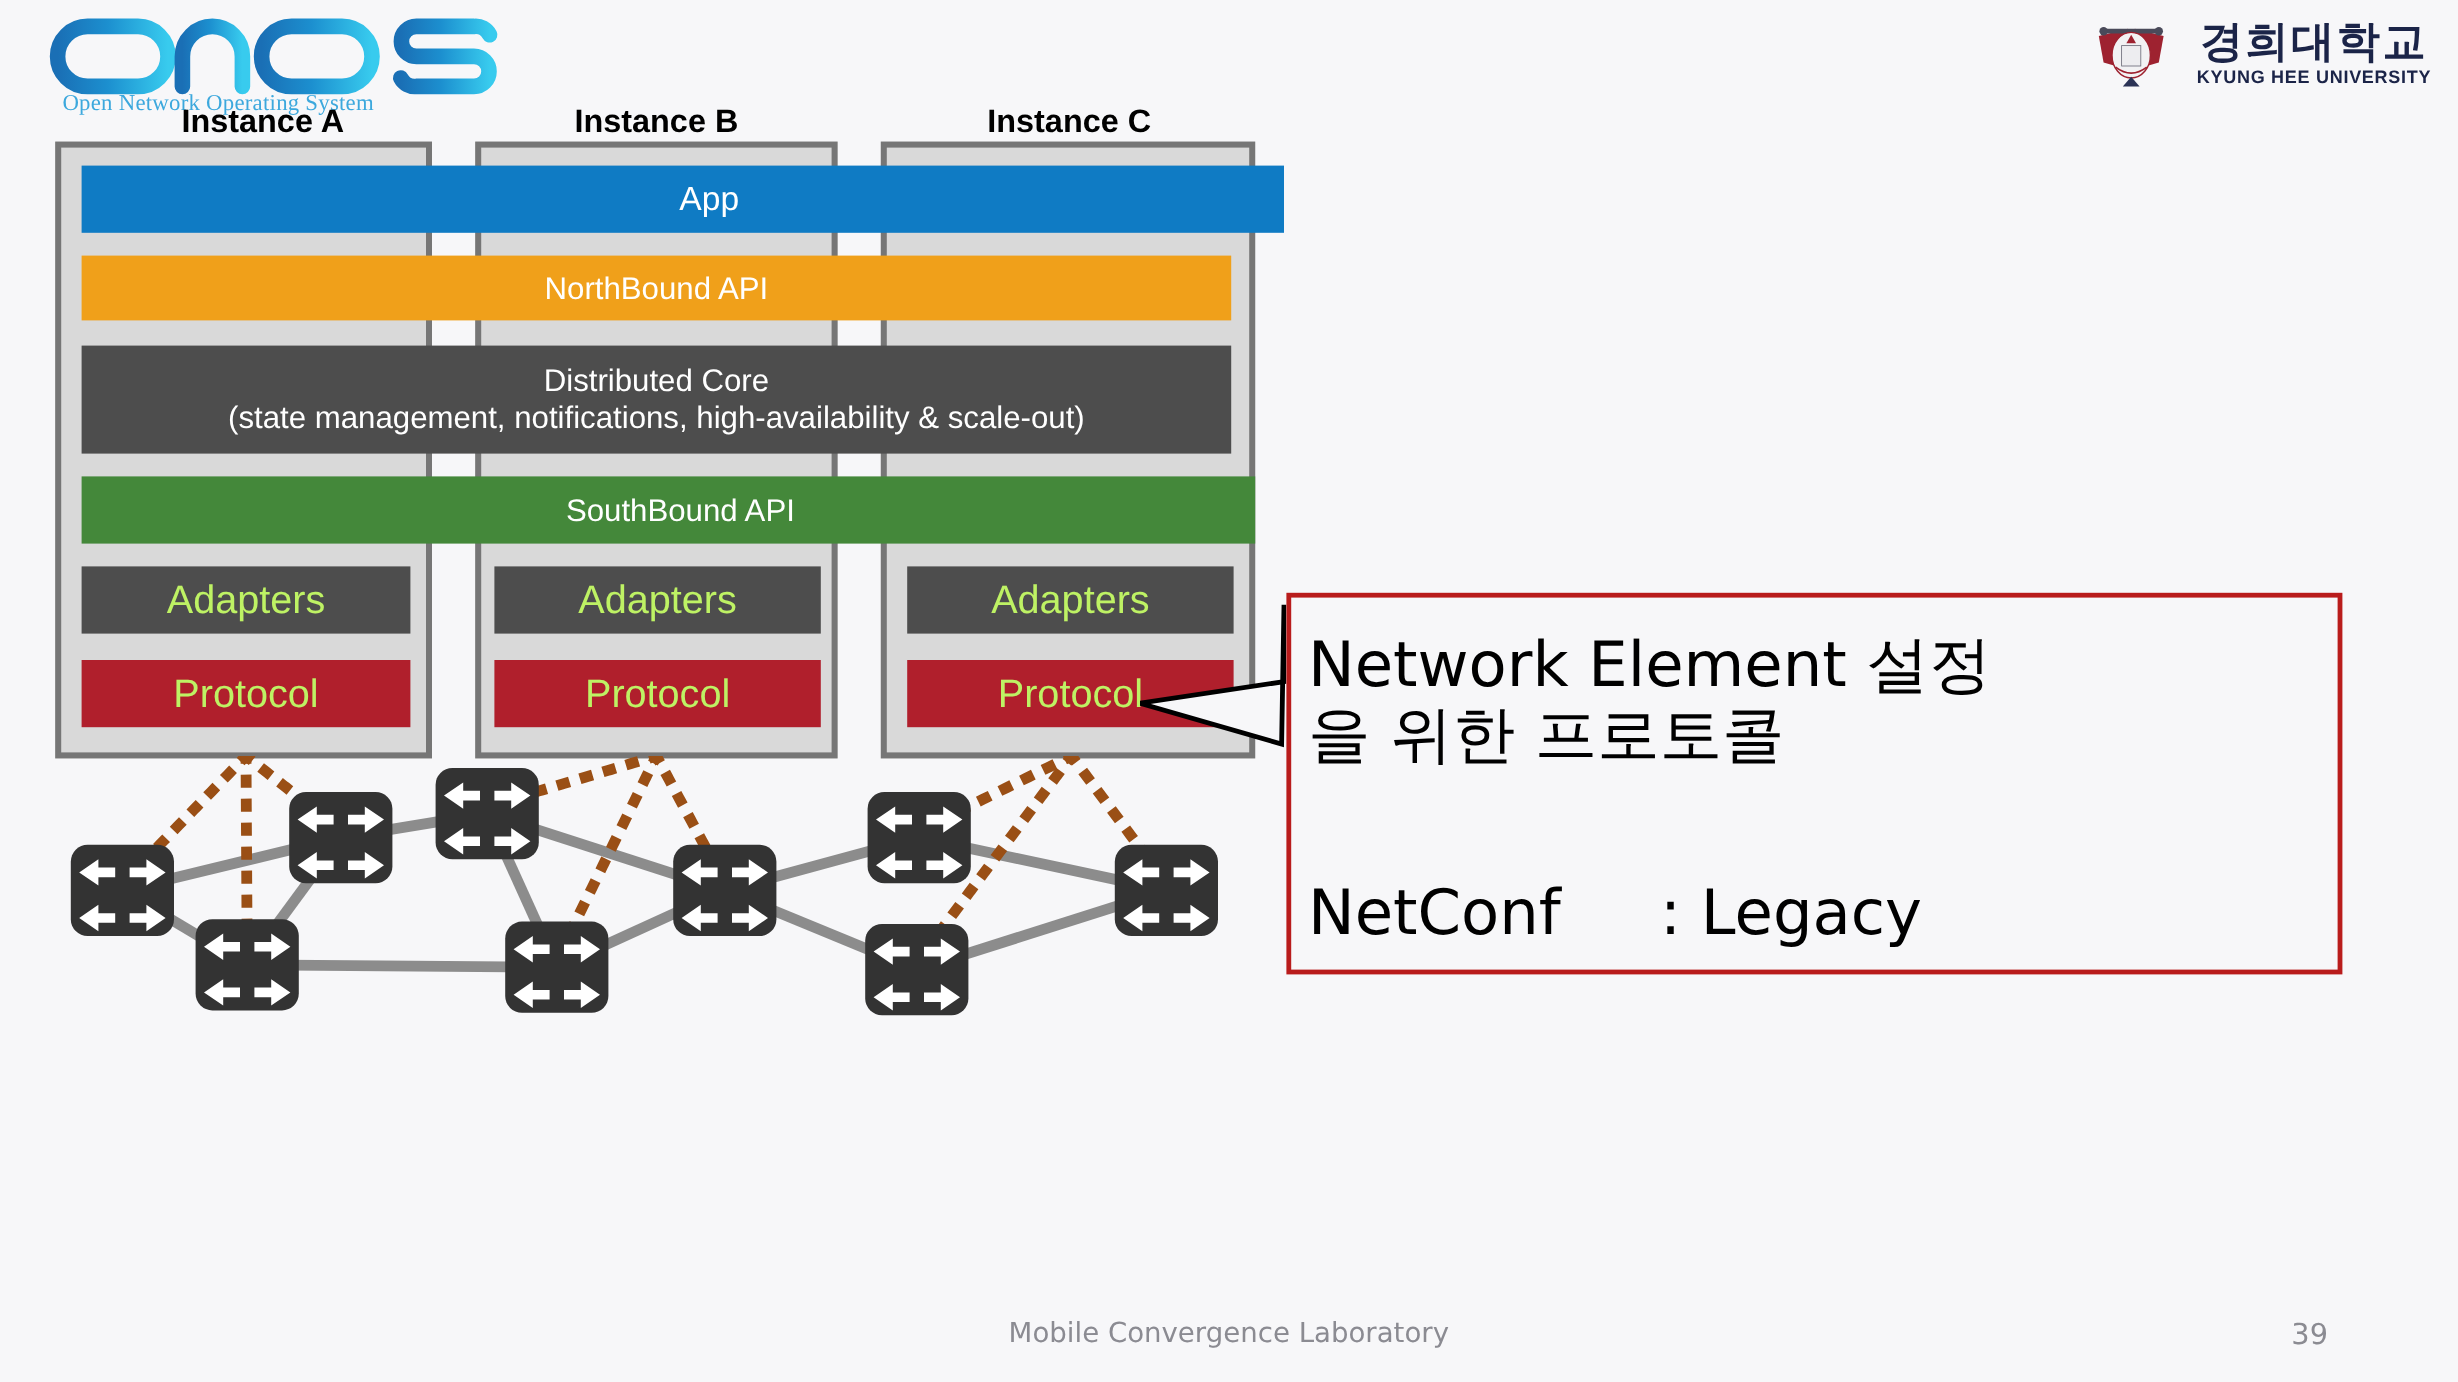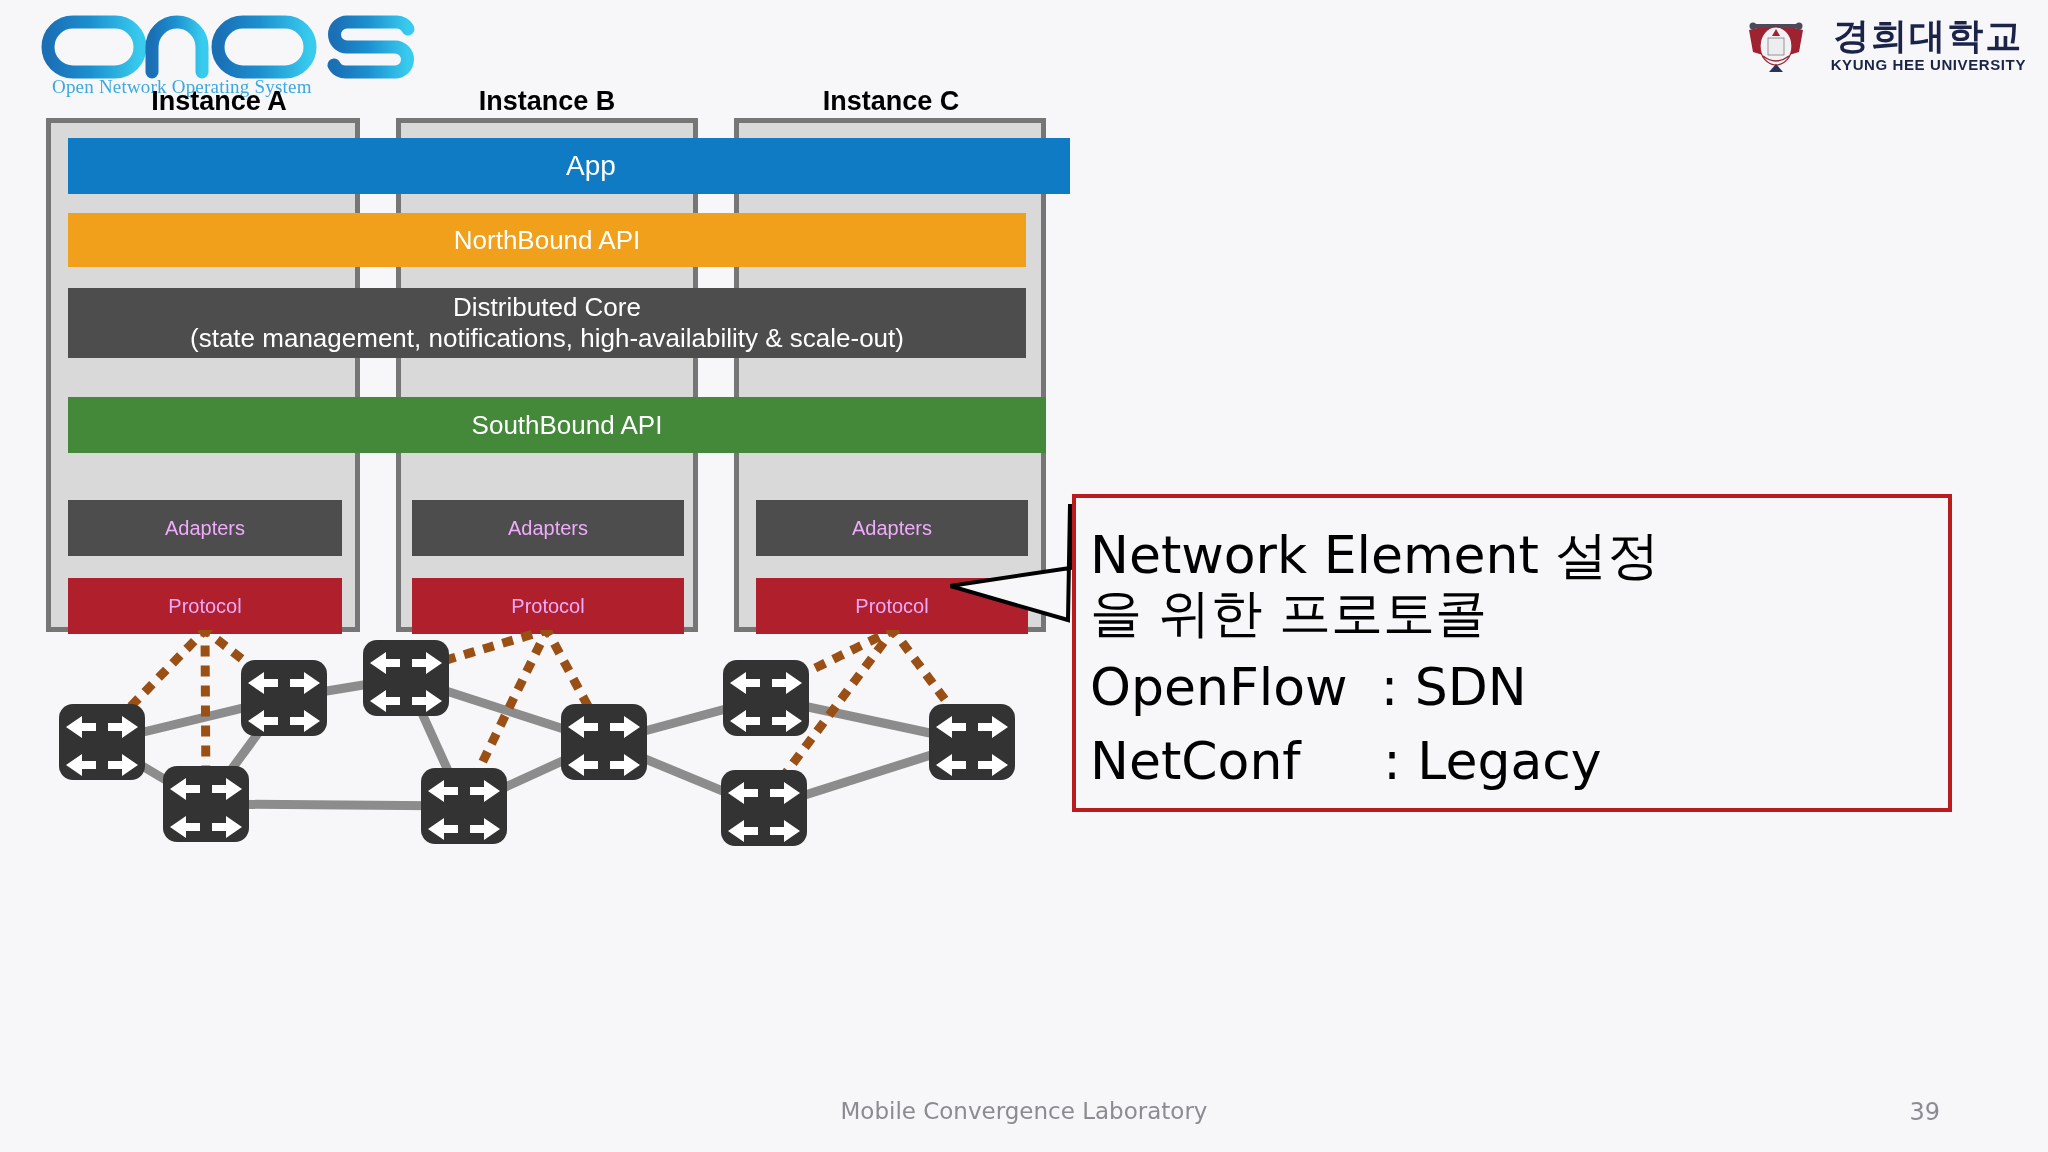--- a/index.html
+++ b/index.html
@@ -47,21 +47,21 @@
   
   .bar{position:absolute;display:flex;align-items:center;justify-content:center;
     color:#fff;text-align:center;line-height:1.18;}
   .bar-app{font-size:28px;padding-left:44px;}
   .bar-nb{font-size:26px;}
   .bar-core{font-size:26px;}
   .bar-sb{font-size:26px;padding-left:20px;}
 
   
   .small-box{position:absolute;display:flex;align-items:center;justify-content:center;
-    color:#f0abfc;font-size:20px;margin-top:28px;}
+    color:#bef264;font-size:33px;}
 
   
   .topo{position:absolute;left:0;top:630px;width:1100px;height:440px;}
 
   
   .callout{
     position:absolute;left:1072px;top:494px;width:880px;height:318px;
     background:#f7f7f9;border:4px solid #b91c1c;box-sizing:border-box;
     z-index:5;
   }
@@ -137,21 +137,21 @@
   <div class="inst-label" style="left:736px;width:310px;">Instance C</div>
 
   <div class="inst-box" style="left:46px;width:314px;"></div>
   <div class="inst-box" style="left:396px;width:302px;"></div>
   <div class="inst-box" style="left:734px;width:312px;"></div>
 
   <div class="bar bar-app" style="left:68px;top:138px;width:958px;height:56px;background:#0f7bc4;">App</div>
 
   <div class="bar bar-nb" style="left:68px;top:213px;width:958px;height:54px;background:#f0a01a;">NorthBound API</div>
 
-  <div class="bar bar-core" style="left:68px;top:288px;width:958px;height:70px;background:#4d4d4d;flex-direction:column;">
+  <div class="bar bar-core" style="left:68px;top:288px;width:958px;height:90px;background:#4d4d4d;flex-direction:column;">
     <span>Distributed Core</span>
     <span>(state management, notifications, high-availability &amp; scale-out)</span>
   </div>
 
   <div class="bar bar-sb" style="left:68px;top:397px;width:958px;height:56px;background:#44883a;">SouthBound API</div>
 
   <div class="small-box" style="left:68px;top:472px;width:274px;height:56px;background:#4d4d4d;">Adapters</div>
   <div class="small-box" style="left:412px;top:472px;width:272px;height:56px;background:#4d4d4d;">Adapters</div>
   <div class="small-box" style="left:756px;top:472px;width:272px;height:56px;background:#4d4d4d;">Adapters</div>
 
@@ -214,20 +214,19 @@
     </g>
   </svg>
 
   <svg class="callout-tail" viewBox="0 0 170 140">
     <path d="M120 4 L120 68 L0 86 L118 120 Z" fill="#f7f7f9" stroke="#000" stroke-width="4" stroke-linejoin="miter"></path>
   </svg>
 
   <div class="callout">
     <div class="callout-text">Network Element 설정</div>
     <div class="callout-text" style="top:86px;">을 위한 프로토콜</div>
-    <div class="callout-text" style="top:160px;">OpenFlow  : SDN</div>
     <div class="callout-text" style="top:234px;">NetConf     : Legacy</div>
   </div>
 
   <div class="footer">Mobile Convergence Laboratory</div>
   <div class="pagenum">39</div>
 
 </div>
 
 </body></html>

